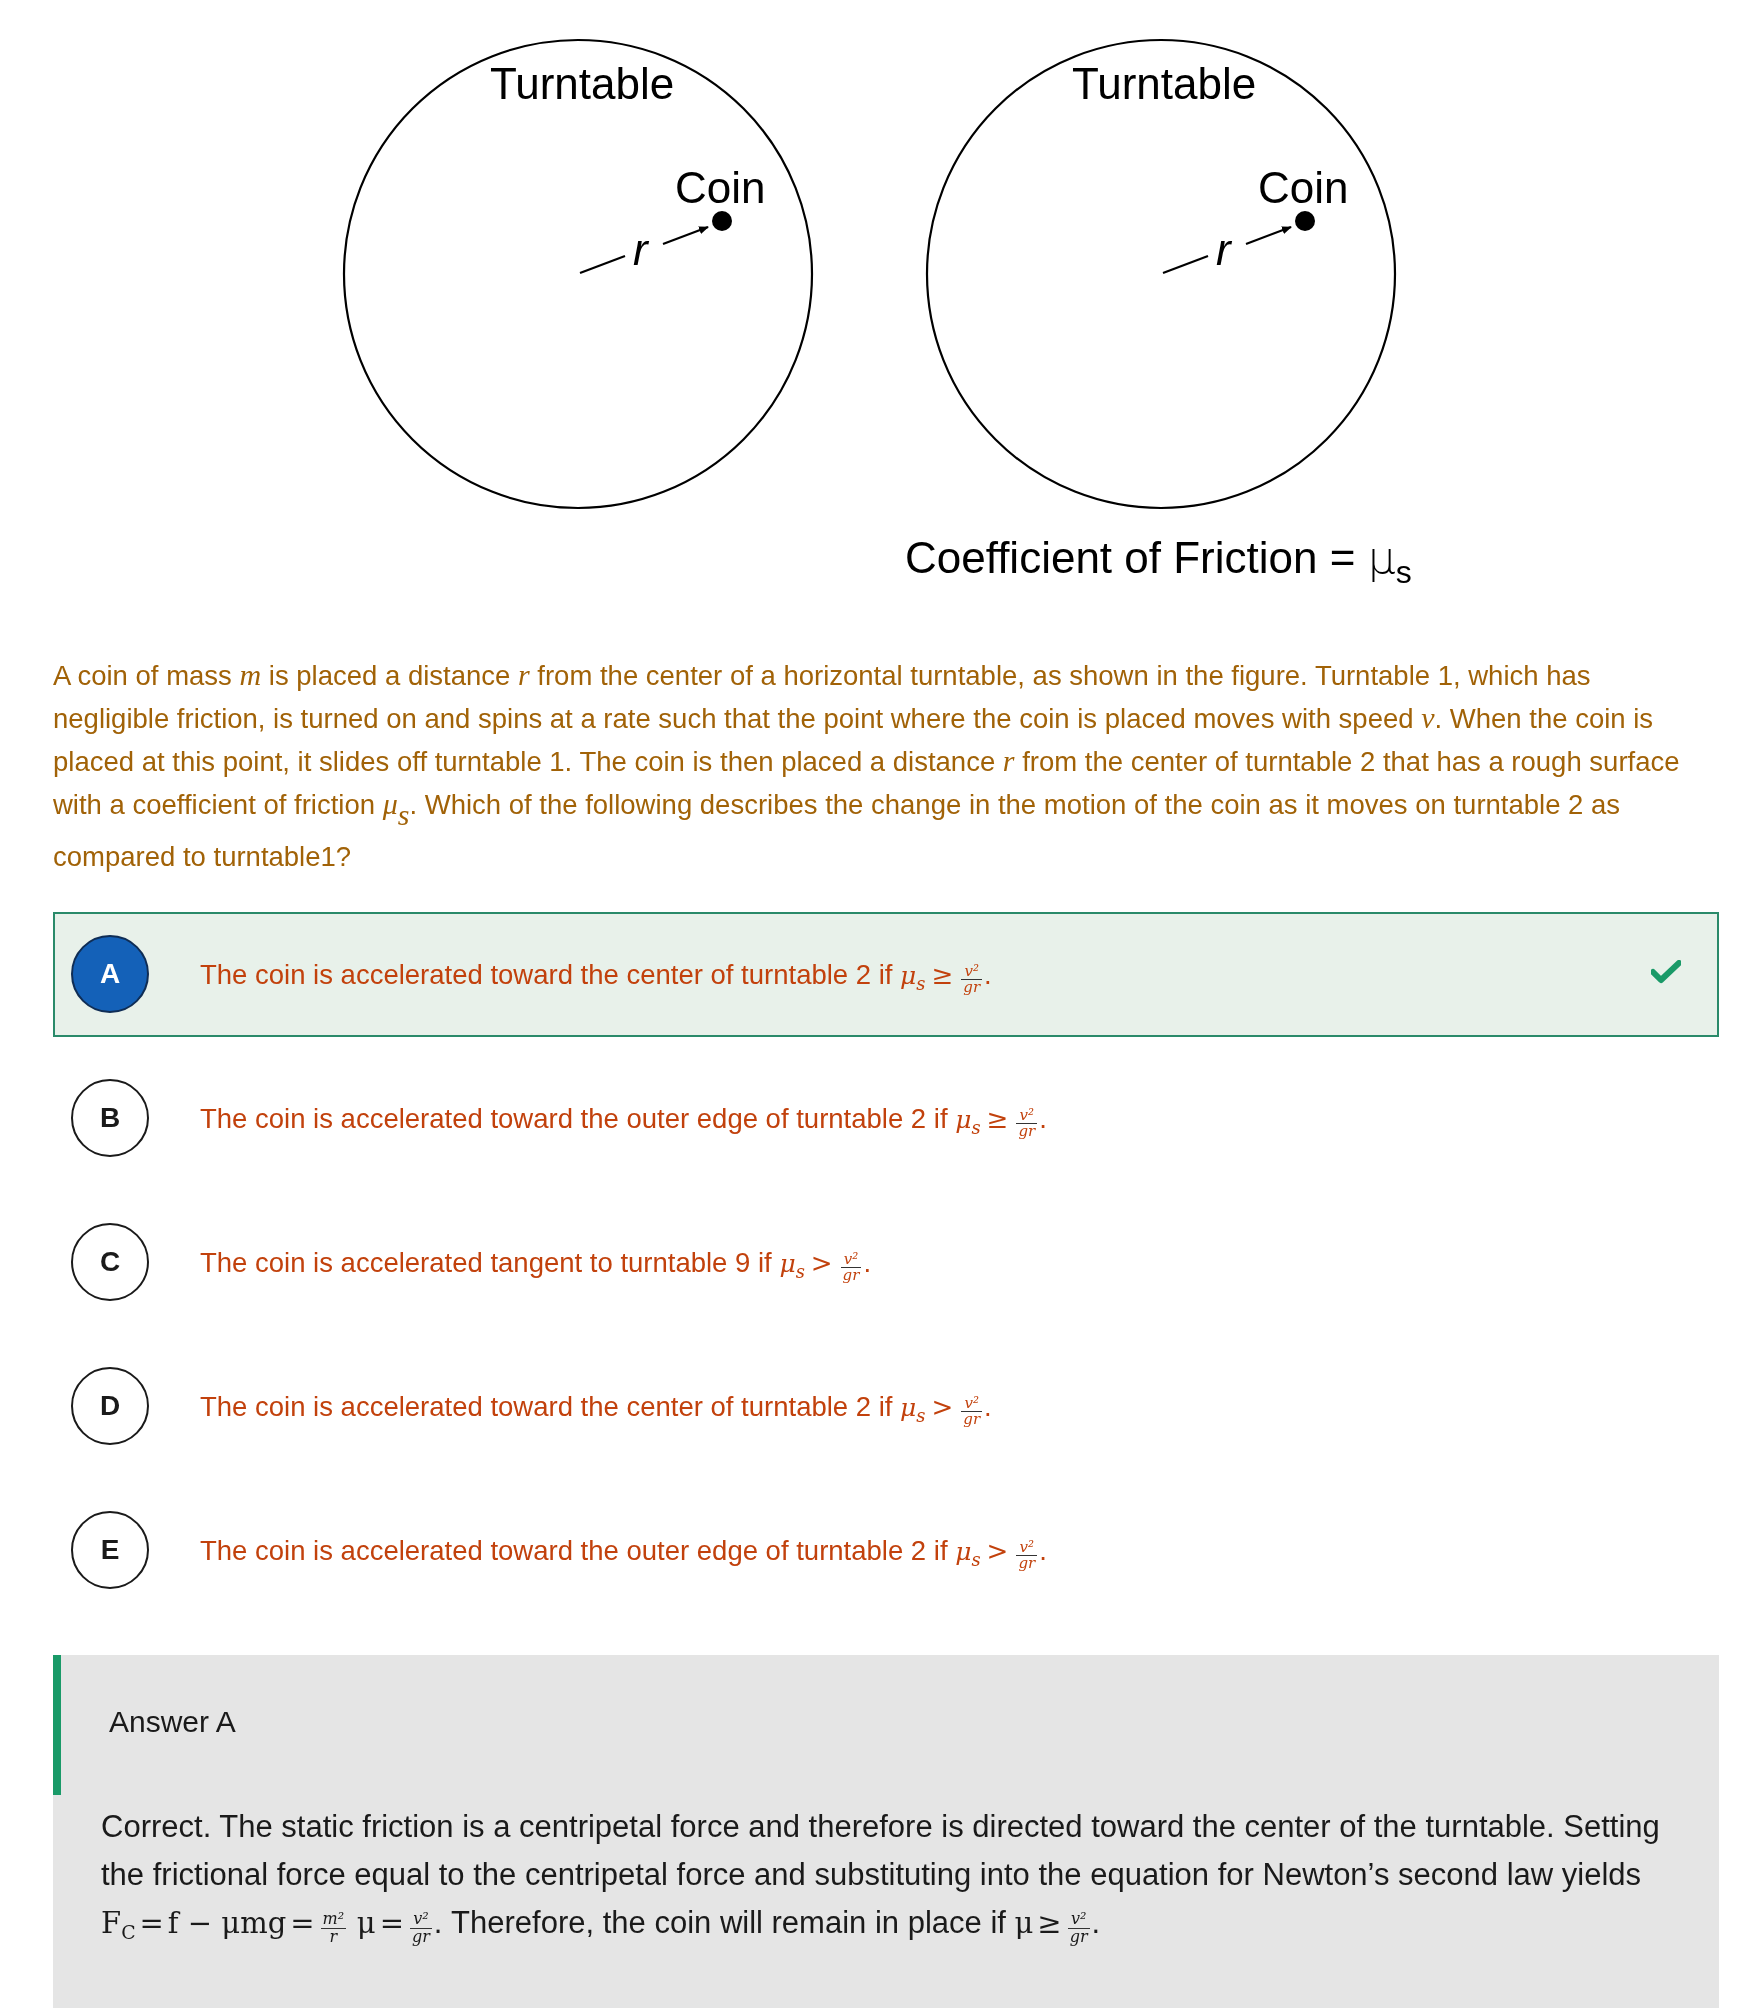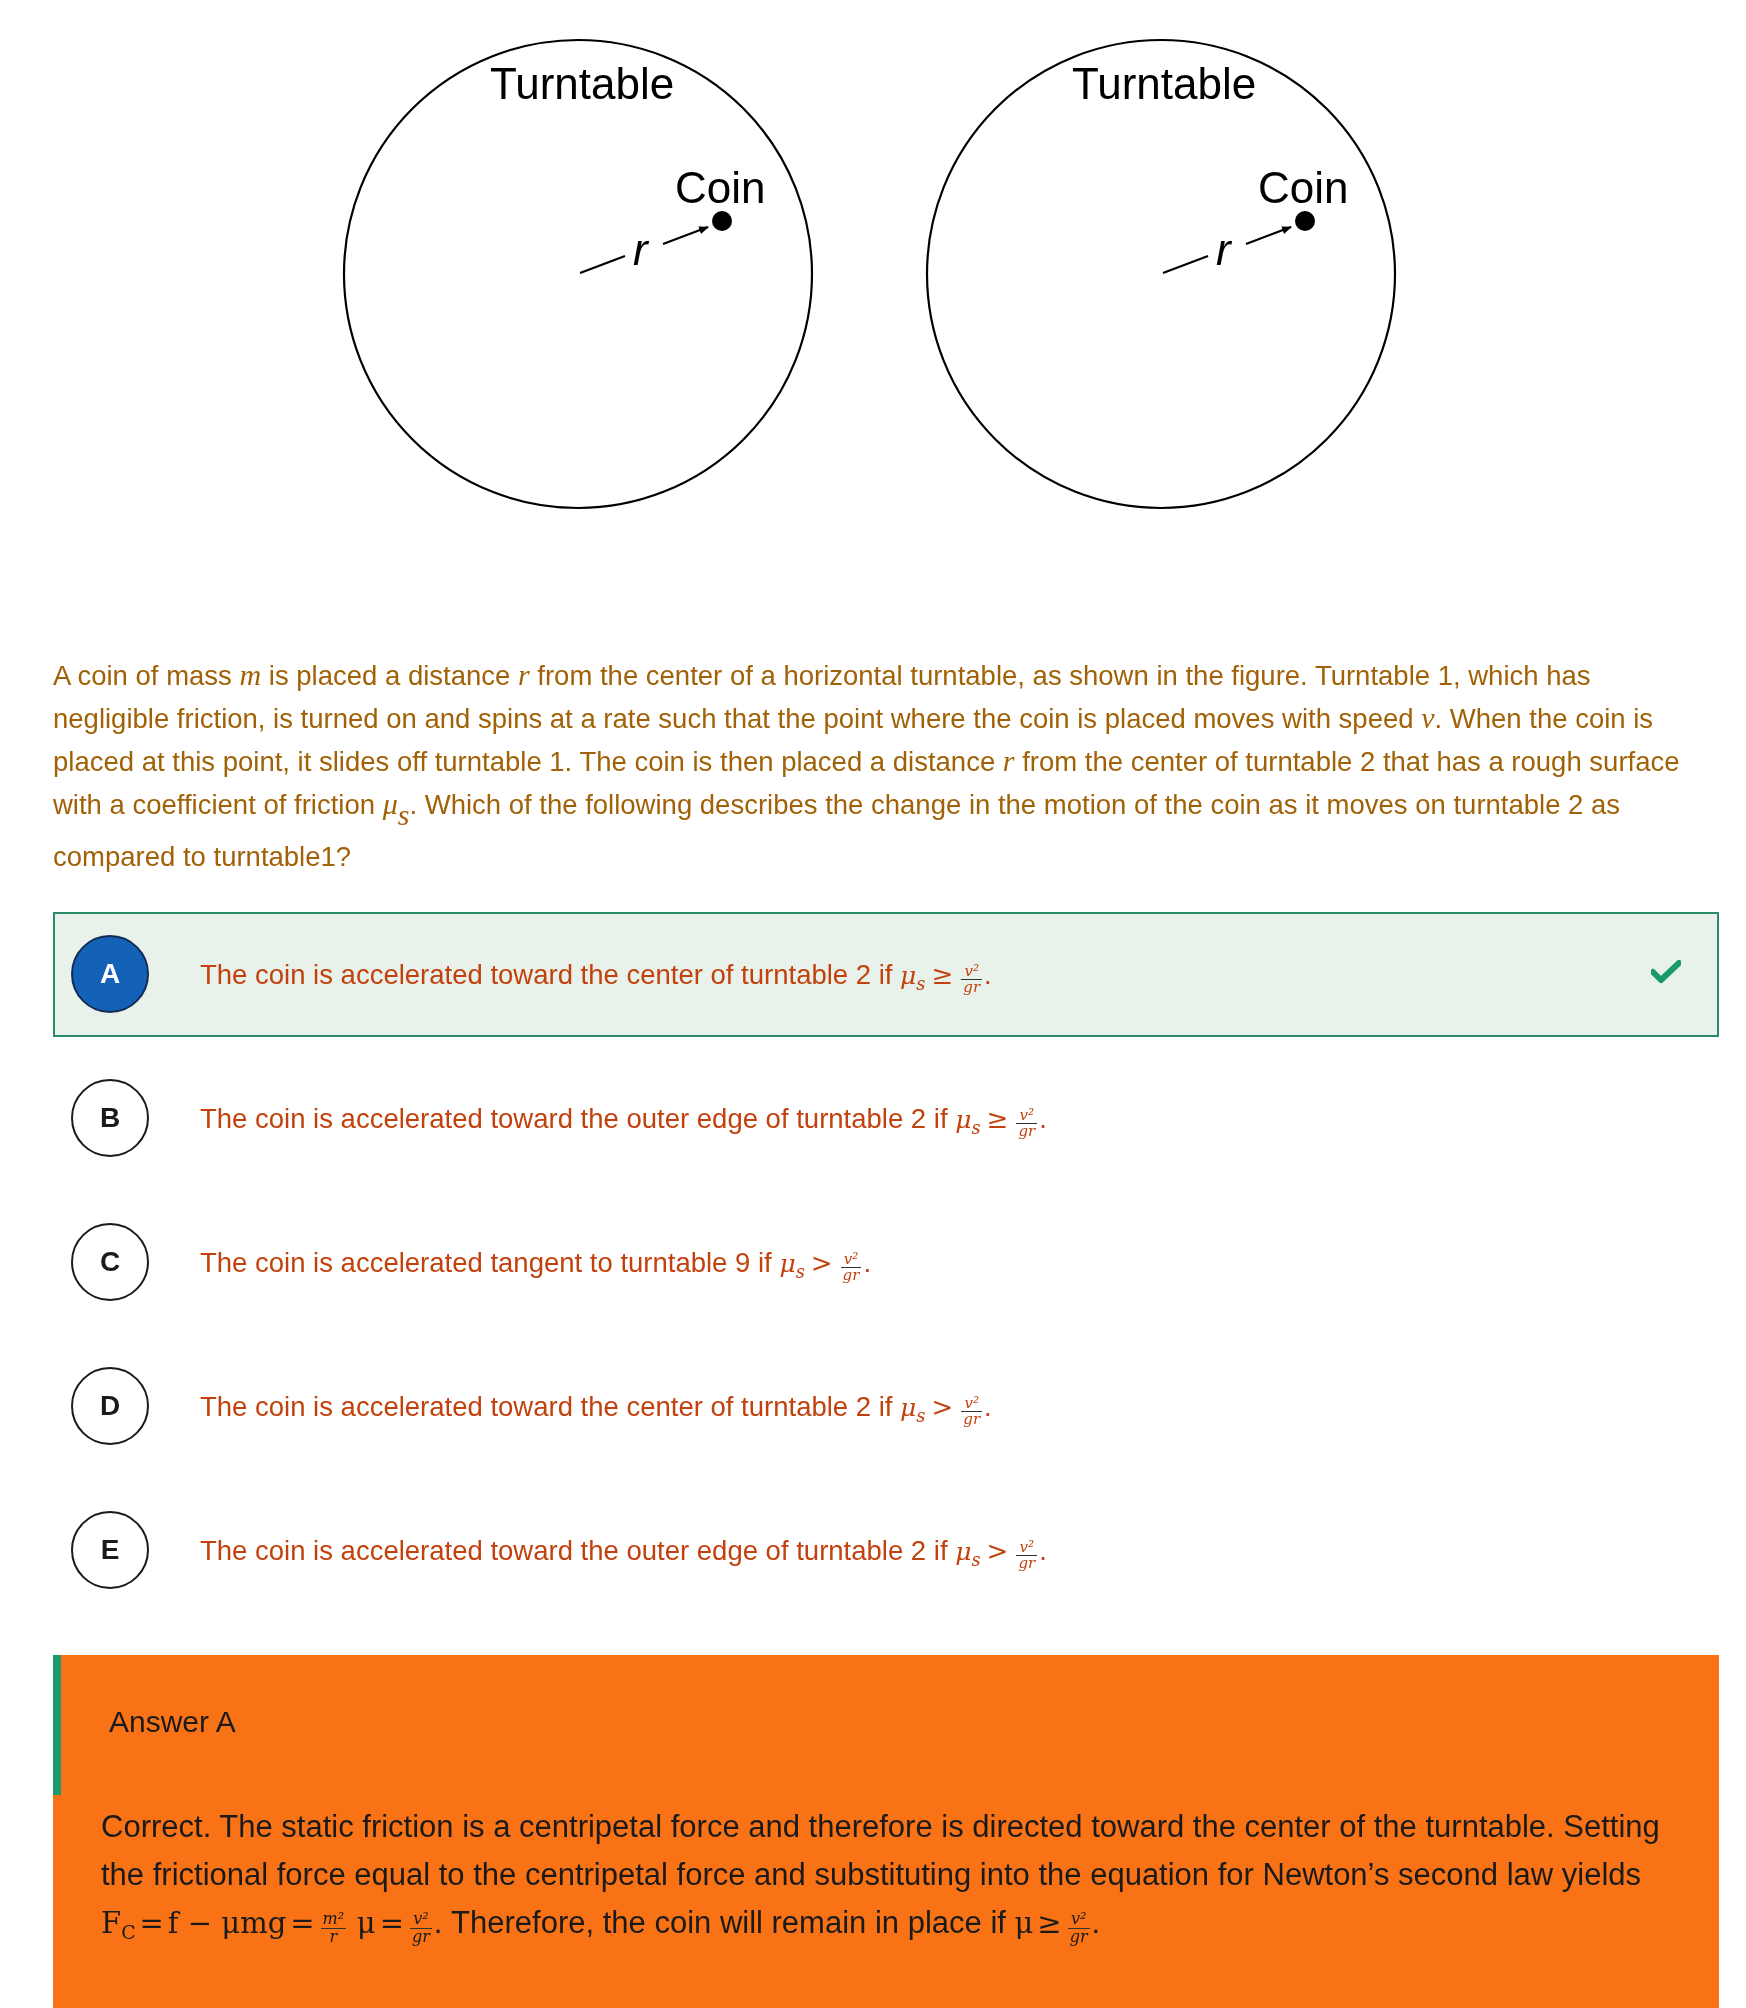--- a/index.html
+++ b/index.html
@@ -25,21 +25,21 @@
   .opt-text { position: absolute; left: 147px; top: 46px; font-size: 27.5px; color: #c2410c;
               white-space: nowrap; line-height: 32px; }
   .option.correct .opt-text { left: 145px; top: 45px; }
   .frac { display: inline-block; vertical-align: -0.55em; text-align: center; font-size: 15px;
           font-family: "DejaVu Serif", "Liberation Serif", serif; font-style: italic; line-height: 1.05; margin: 0 2px; }
   .frac .num { display: block; border-bottom: 1.5px solid #333; padding: 0 2px; }
   .frac .den { display: block; padding: 0 2px; }
   .rel { font-family: "DejaVu Serif", serif; font-style: normal; font-size: 26px; margin: 0 6px; }
   .mu { font-family: "DejaVu Serif", serif; font-style: italic; font-size: 25px; }
   .check { position: absolute; right: 36px; top: 46px; width: 30px; height: 24px; }
-  #answer-panel { position: absolute; left: 53px; top: 1655px; width: 1666px; height: 353px; background: #f97316; }
+  #answer-panel { position: absolute; left: 53px; top: 1655px; width: 1666px; height: 353px; background: #e5e5e5; }
   #answer-bar { position: absolute; left: 0; top: 0; width: 8px; height: 140px; background: #1a9a68; }
   #answer-title { position: absolute; left: 56px; top: 50px; font-size: 30px; color: #1a1a1a; }
   #answer-body { position: absolute; left: 48px; top: 148px; width: 1600px; font-size: 31px; line-height: 48px; color: #1a1a1a; }
   #answer-body .frac { font-size: 16px; }
   #answer-body .eqm { font-family: "DejaVu Serif", serif; font-size: 29px; }
   #answer-body .eqr { font-family: "DejaVu Serif", serif; font-style: normal; font-size: 29px; margin: 0 4px; }
 </style>
 </head>
 <body>
 
@@ -62,20 +62,21 @@
     <circle cx="1305" cy="221" r="10" fill="#000"></circle>
   </svg>
 
   <div class="fig-label" style="left:490px;top:62px;">Turntable</div>
   <div class="fig-label" style="left:675px;top:166px;">Coin</div>
   <div class="fig-label" style="left:633px;top:228px;font-style:italic;">r</div>
 
   <div class="fig-label" style="left:1072px;top:62px;">Turntable</div>
   <div class="fig-label" style="left:1258px;top:166px;">Coin</div>
   <div class="fig-label" style="left:1216px;top:228px;font-style:italic;">r</div>
+  <div class="fig-sub" style="left:905px;top:536px;"><span>Coefficient of Friction = </span><span style="font-family:'DejaVu Sans',sans-serif;font-weight:300;">μ</span><span style="font-size:32px;vertical-align:-10px;">s</span></div>
 </div>
 
 <div id="question">
   <span>A coin of mass </span><span class="m">m</span><span> is placed a distance </span><span class="m">r</span><span> from the center of a horizontal turntable, as shown in the figure. Turntable 1, which has negligible friction, is turned on and spins at a rate such that the point where the coin is placed moves with speed </span><span class="m">v</span><span>. When the coin is placed at this point, it slides off turntable 1. The coin is then placed a distance </span><span class="m">r</span><span> from the center of turntable 2 that has a rough surface with a coefficient of friction </span><span class="m">μ</span><span class="sub m">s</span><span>. Which of the following describes the change in the motion of the coin as it moves on turntable 2 as compared to turntable1?</span>
 </div>
 
 <div id="options">
     <div class="option correct" style="top: 912px;">
       <div class="opt-circle">A</div>
       <div class="opt-text"><span>The coin is accelerated toward the center of turntable 2 if </span><span class="mu">μ</span><span class="sub" style="font-family:'DejaVu Serif',serif;">s</span><span class="rel">≥</span><span class="frac"><span class="num">v²</span><span class="den">gr</span></span><span>.</span></div>

